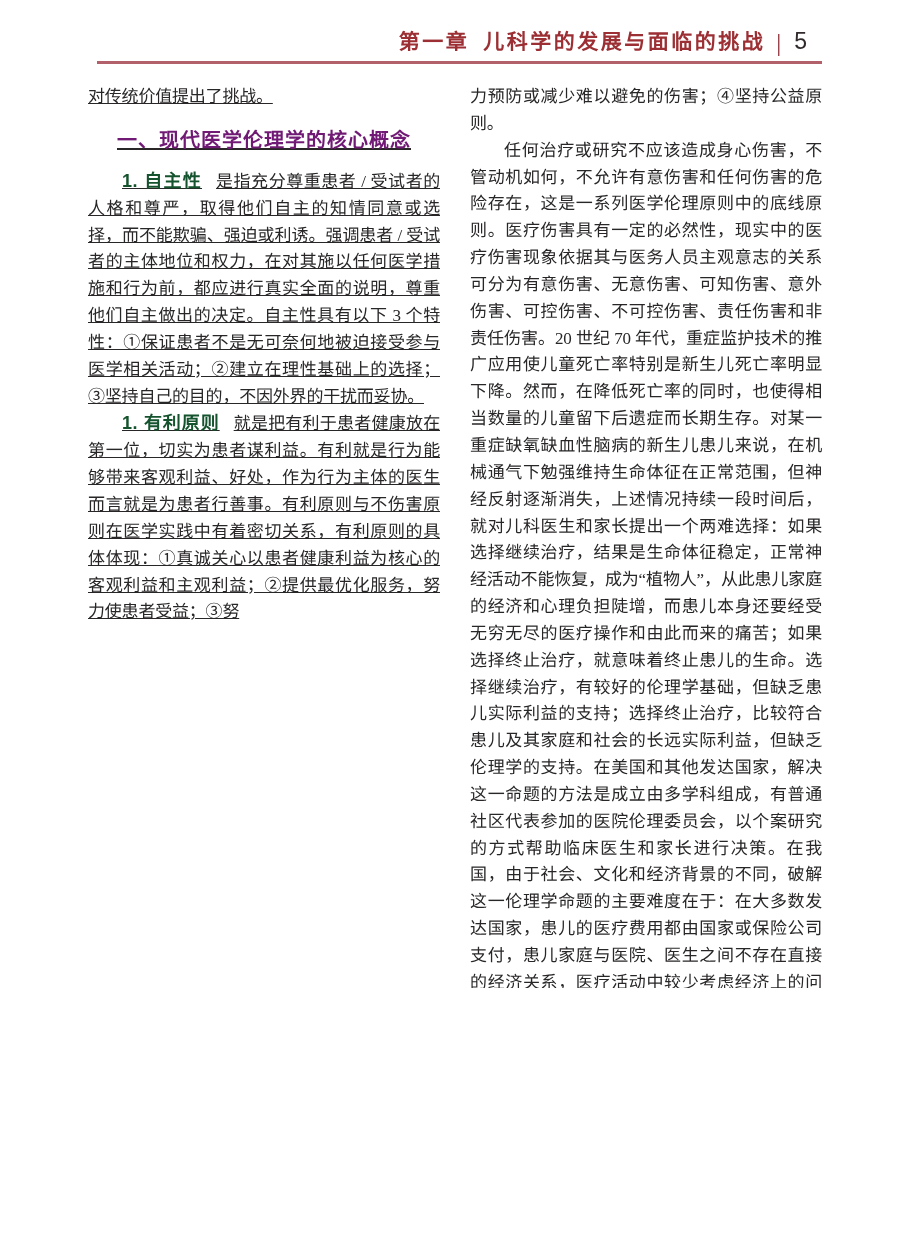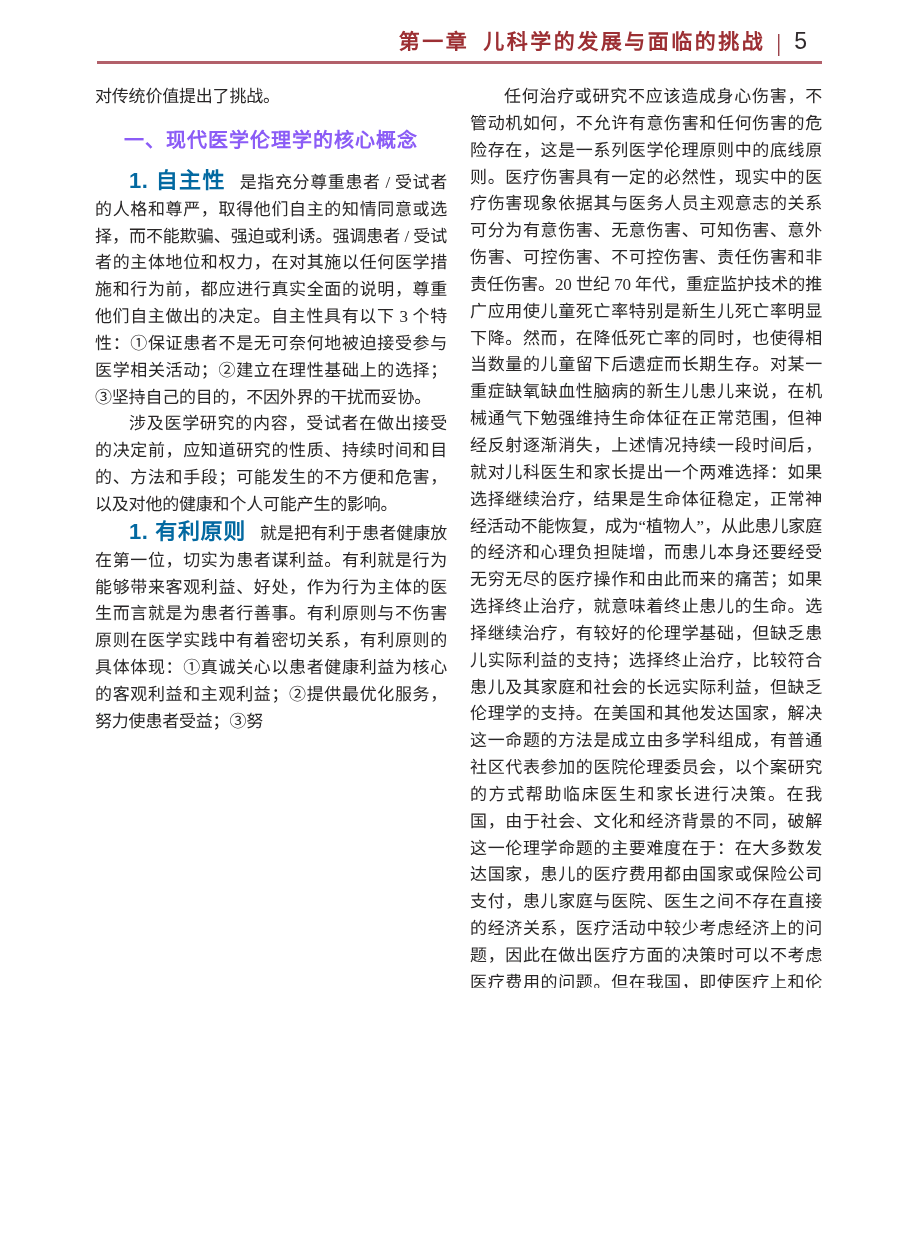--- a/index.html
+++ b/index.html
@@ -68,61 +68,61 @@
     width: 352px;
     height: 1120px;
     font-size: 17px;
     line-height: 26.85px;
     color: #282626;
     text-align: justify;
     text-justify: inter-ideograph;
     letter-spacing: -0.2px;
     overflow: hidden;
   }
-  .col-left  { left: 95px;  }
+  .col-left  { left: 88px; text-decoration: underline;  }
   .col-right { left: 470px; }
 
   .para { margin: 0; }
   .para.indent { text-indent: 2em; }
 
   .sec-heading {
     font-family: "Liberation Sans", "DejaVu Sans", sans-serif;
     font-weight: 700;
     font-size: 20px;
     line-height: 30px;
-    color: #8b5cf6;
+    color: #701a75;
     text-align: center;
     text-indent: 0;
     letter-spacing: 1px;
     margin: 14px 0 13px 0;
   }
   .sub-label {
     font-family: "Liberation Sans", "DejaVu Sans", sans-serif;
     font-weight: 700;
-    font-size: 22px;
-    color: #0369a1;
+    font-size: 18px;
+    color: #14532d;
     margin-right: 14px;
     letter-spacing: 0.5px;
   }
 </style>
 </head>
 <body>
 
 <div class="page">
 
   <div class="header">
     <span class="chapter">第一章</span><span class="chapter-title">儿科学的发展与面临的挑战</span><span class="sep">|</span><span class="pagenum">5</span>
   </div>
   <div class="rule"></div>
 
   <div class="col col-left" id="col-left">
       <p class="para">对传统价值提出了挑战。</p>
       <div class="sec-heading">一、现代医学伦理学的核心概念</div>
       <p class="para indent"><span class="sub-label">1. 自主性</span>是指充分尊重患者 / 受试者的人格和尊严，取得他们自主的知情同意或选择，而不能欺骗、强迫或利诱。强调患者 / 受试者的主体地位和权力，在对其施以任何医学措施和行为前，都应进行真实全面的说明，尊重他们自主做出的决定。自主性具有以下 3 个特性：①保证患者不是无可奈何地被迫接受参与医学相关活动；②建立在理性基础上的选择；③坚持自己的目的，不因外界的干扰而妥协。</p>
-      <p class="para indent">涉及医学研究的内容，受试者在做出接受的决定前，应知道研究的性质、持续时间和目的、方法和手段；可能发生的不方便和危害，以及对他的健康和个人可能产生的影响。</p>
       <p class="para indent"><span class="sub-label">1. 有利原则</span>就是把有利于患者健康放在第一位，切实为患者谋利益。有利就是行为能够带来客观利益、好处，作为行为主体的医生而言就是为患者行善事。有利原则与不伤害原则在医学实践中有着密切关系，有利原则的具体体现：①真诚关心以患者健康利益为核心的客观利益和主观利益；②提供最优化服务，努力使患者受益；③努</p>
     </div>
   <div class="col col-right" id="col-right">
+      <p class="para">力预防或减少难以避免的伤害；④坚持公益原则。</p>
       <p class="para indent">任何治疗或研究不应该造成身心伤害，不管动机如何，不允许有意伤害和任何伤害的危险存在，这是一系列医学伦理原则中的底线原则。医疗伤害具有一定的必然性，现实中的医疗伤害现象依据其与医务人员主观意志的关系可分为有意伤害、无意伤害、可知伤害、意外伤害、可控伤害、不可控伤害、责任伤害和非责任伤害。20 世纪 70 年代，重症监护技术的推广应用使儿童死亡率特别是新生儿死亡率明显下降。然而，在降低死亡率的同时，也使得相当数量的儿童留下后遗症而长期生存。对某一重症缺氧缺血性脑病的新生儿患儿来说，在机械通气下勉强维持生命体征在正常范围，但神经反射逐渐消失，上述情况持续一段时间后，就对儿科医生和家长提出一个两难选择：如果选择继续治疗，结果是生命体征稳定，正常神经活动不能恢复，成为“植物人”，从此患儿家庭的经济和心理负担陡增，而患儿本身还要经受无穷无尽的医疗操作和由此而来的痛苦；如果选择终止治疗，就意味着终止患儿的生命。选择继续治疗，有较好的伦理学基础，但缺乏患儿实际利益的支持；选择终止治疗，比较符合患儿及其家庭和社会的长远实际利益，但缺乏伦理学的支持。在美国和其他发达国家，解决这一命题的方法是成立由多学科组成，有普通社区代表参加的医院伦理委员会，以个案研究的方式帮助临床医生和家长进行决策。在我国，由于社会、文化和经济背景的不同，破解这一伦理学命题的主要难度在于：在大多数发达国家，患儿的医疗费用都由国家或保险公司支付，患儿家庭与医院、医生之间不存在直接的经济关系，医疗活动中较少考虑经济上的问题，因此在做出医疗方面的决策时可以不考虑医疗费用的问题。但在我国，即使医疗上和伦理上认定应该继续治疗，但如果患儿家庭要求终止医疗活动，并拒绝支付进一步发生的医疗费用时，医疗活动的继续也会发生困难。</p>
       <p class="para indent"><span class="sub-label">4. 公正原则</span>对有同样医疗需要的患者，应得到同样的医疗待遇。在基本医疗照顾上，力求做到人人享有基本的医疗保健，并以同样的服务态度、医疗技术对待有同样需要的患者。在医学服务中公平、正直地对待每一位患者。在临床实践中，公正原则体现在以下两个方面：</p>
     </div>
 
 </div>
 
 </body></html>

